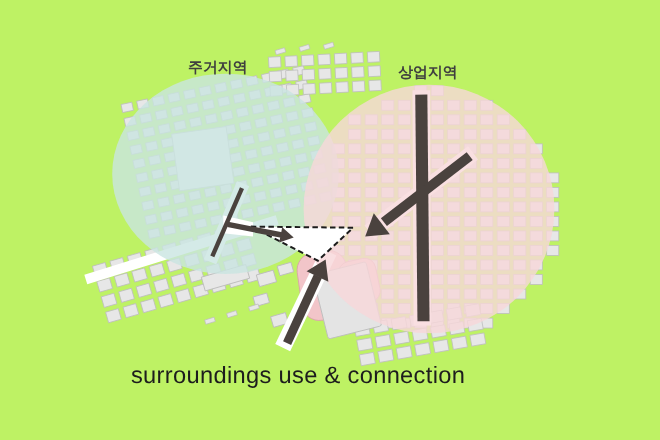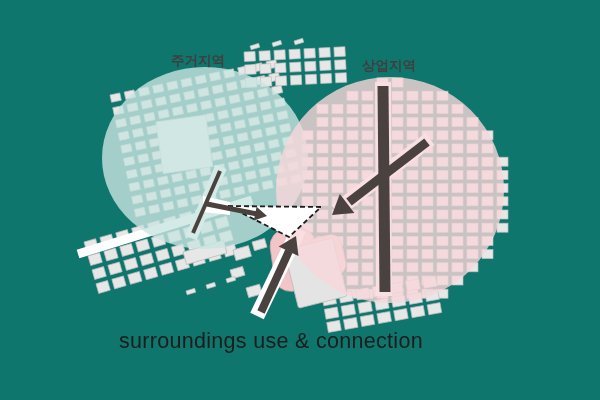--- a/index.html
+++ b/index.html
@@ -1,17 +1,17 @@
 <!DOCTYPE html>
 <html><head>
 <meta charset="utf-8">
 <style>
   html,body{margin:0;padding:0;background:#ffffff;}
   body{font-family:"Liberation Sans",sans-serif;}
-  .canvas{position:relative;width:600px;height:400px;background:#0f766e;overflow:hidden;}
+  .canvas{position:relative;width:600px;height:400px;background:#bef264;overflow:hidden;}
   svg{display:block;}
   text{font-family:"Liberation Sans","DejaVu Sans",sans-serif;}
   .zone-label{font-size:13.5px;font-weight:bold;}
   .caption{font-size:21.5px;letter-spacing:.3px;}
 </style>
 </head>
 <body>
 
 <div class="canvas">
   <svg width="600" height="400" viewBox="0 0 600 400">

